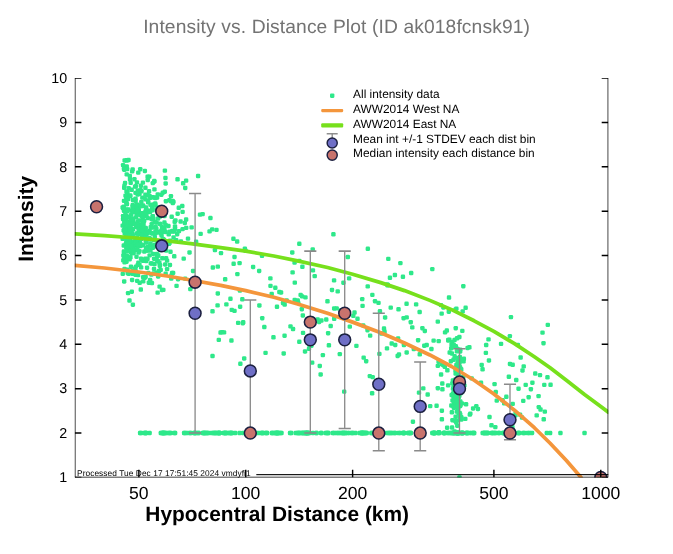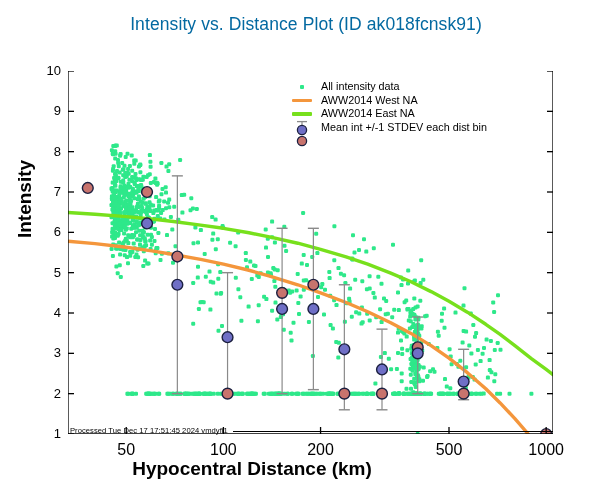--- a/index.html
+++ b/index.html
@@ -1,21 +1,21 @@
 <!DOCTYPE html>
 <html><head>
 <meta charset="utf-8">
 <style>
   html,body{margin:0;padding:0;background:#ffffff;}
   body{width:612px;height:504px;overflow:hidden;
        font-family:"Liberation Sans", sans-serif;color:#000;}
   #root{position:relative;width:612px;height:504px;}
 
   #title{position:absolute;left:0;top:14px;width:612px;text-align:center;
-         font-size:17.5px;font-weight:400;color:#0369a1;letter-spacing:0.1px;}
+         font-size:17.5px;font-weight:400;color:#737373;letter-spacing:0.1px;}
 
   #ylabel{position:absolute;left:-40px;top:188px;width:130px;text-align:center;
           font-size:19px;font-weight:bold;transform:rotate(-90deg);
           transform-origin:center center;}
 
   #xlabel{position:absolute;left:0;top:458px;width:504px;text-align:center;
           font-size:19px;font-weight:bold;}
 
   #plotwrap{position:absolute;left:68px;top:71px;width:485px;height:363px;}
 
@@ -1356,16 +1356,17 @@
           </svg>
         </div>
         <div class="legtxt">Mean int +/-1 STDEV each dist bin</div>
       </div>
       <div class="legrow">
         <div class="legkey">
           <svg width="18" height="14" class="keysvg">
             <circle cx="9" cy="7" r="4.6" fill="#c8736d" stroke="#1c2040" stroke-width="1.3"></circle>
           </svg>
         </div>
+        <div class="legtxt">Median intensity each distance bin</div>
       </div>
     </div>
 
 </div>
 
 </body></html>

